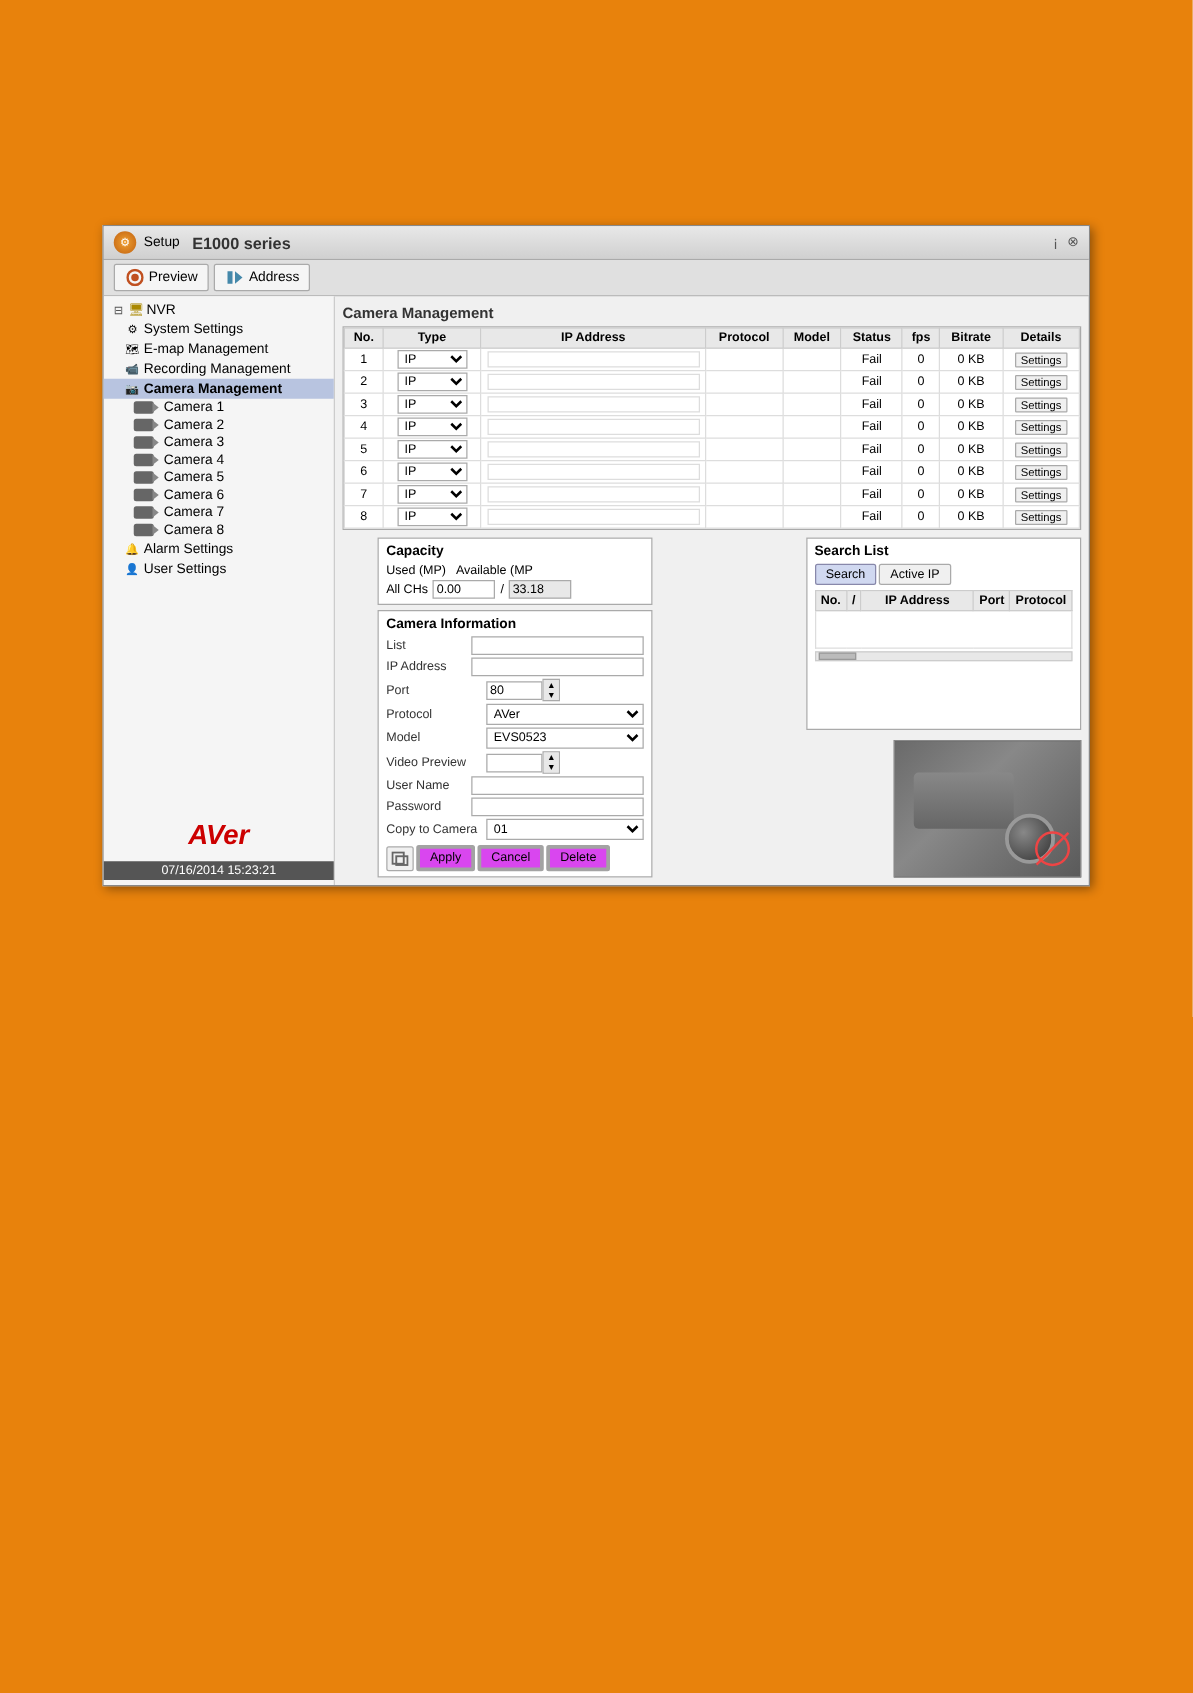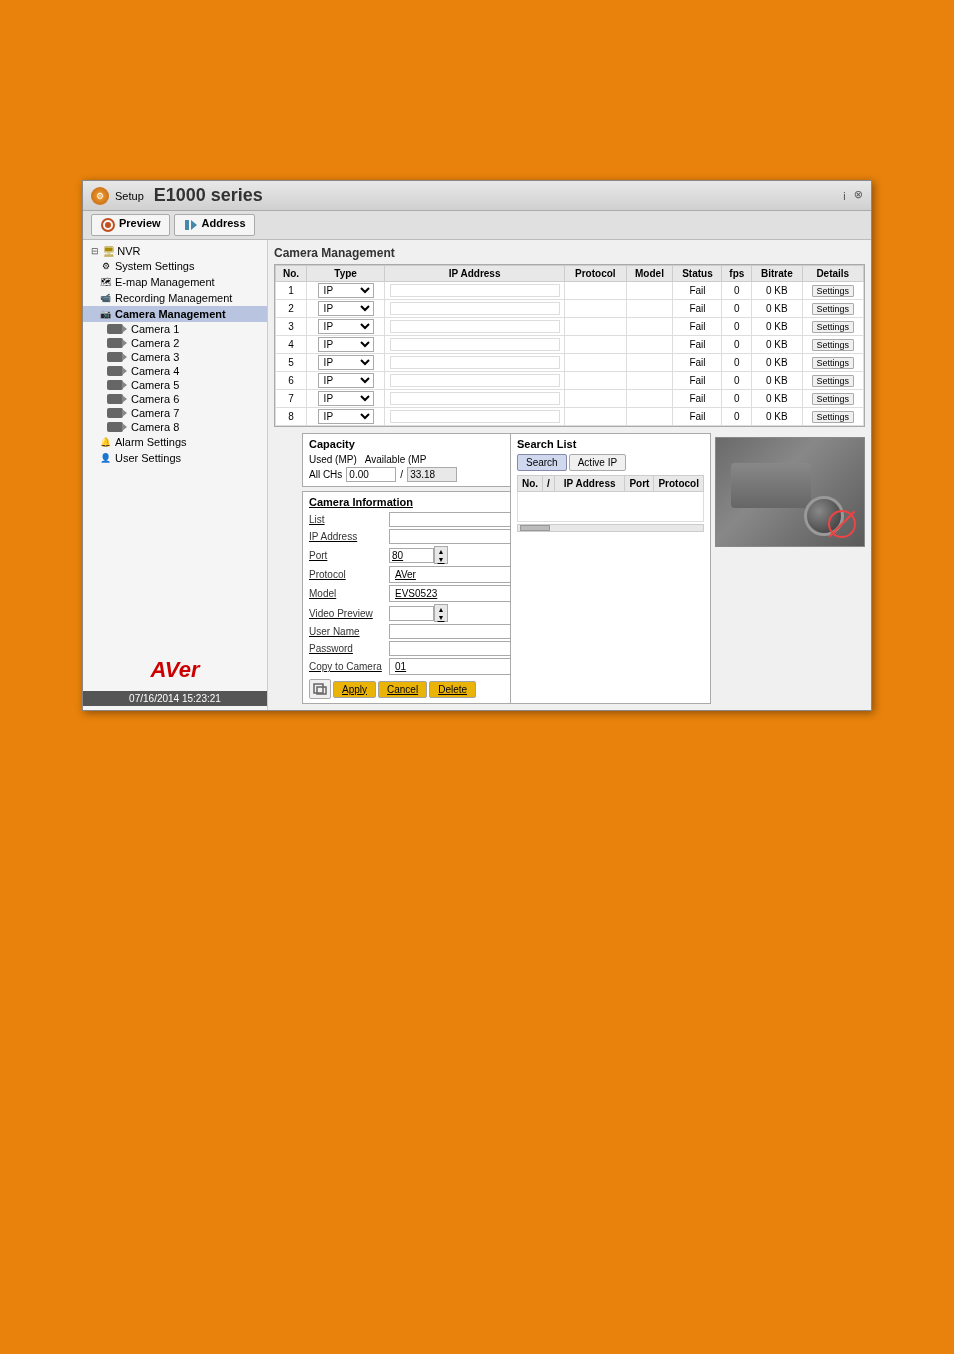--- a/index.html
+++ b/index.html
@@ -65,28 +65,28 @@
     .toolbar {
       background: #e0e0e0;
       border-bottom: 1px solid #bbb;
       padding: 3px 8px;
       display: flex;
       gap: 4px;
       align-items: center;
     }
     .toolbar-btn {
       display: flex;
+      align-items: center;
       gap: 3px;
       padding: 2px 8px;
       background: #f5f5f5;
       border: 1px solid #aaa;
       border-radius: 2px;
       cursor: pointer;
       font-size: 11px;
-      font-weight: bold;
     }
     .toolbar-icon {
       width: 16px;
       height: 16px;
       display: inline-flex;
       align-items: center;
       justify-content: center;
     }
     
     .main-content {
@@ -244,22 +244,21 @@
       width: 50px;
       font-size: 10px;
       border: 1px solid #aaa;
       padding: 1px 2px;
     }
     
     .cam-info-section {
       border: 1px solid #aaa;
       background: white;
       padding: 4px 6px;
-      width: 243px;
-      text-decoration: underline;
+      width: 220px;
     }
     .cam-info-header {
       font-size: 11px;
       font-weight: bold;
       margin-bottom: 4px;
     }
     .info-row {
       display: flex;
       align-items: center;
       margin-bottom: 2px;
@@ -314,22 +313,22 @@
     }
     .action-buttons {
       display: flex;
       gap: 2px;
       margin-top: 4px;
       align-items: center;
     }
     .action-btn {
       font-size: 10px;
       padding: 2px 8px;
-      background: #eab308;
-      border: 1px solid #a3a3a3;
+      background: #d946ef;
+      border: 3px solid #a3a3a3;
       cursor: pointer;
       border-radius: 2px;
     }
     .icon-btn {
       width: 22px;
       height: 20px;
       display: flex;
       align-items: center;
       justify-content: center;
       background: #f0f0f0;
@@ -464,21 +463,21 @@
 </head>
 <body>
 
 <div class="outer-bg">
   <div class="app-window">
 
     <div class="title-bar">
       <div class="title-bar-left">
         <div class="title-bar-icon">⚙</div>
         <span>Setup</span>
-        <span style="font-size:18px;font-weight:bold;color:#333;margin-left:4px;">E1000 series</span>
+        <span style="font-size:13px;font-weight:bold;color:#333;margin-left:4px;">E1000 series</span>
       </div>
       <div class="title-bar-right">
         <span class="title-btn">ℹ</span>
         <span class="title-btn">⊗</span>
       </div>
     </div>
 
     <div class="toolbar">
       <button class="toolbar-btn">
         <span class="toolbar-icon">
@@ -804,21 +803,21 @@
                       <rect x="4" y="4" width="9" height="7" fill="none" stroke="#666" stroke-width="1.5"></rect>
                     </svg>
                 </div>
                 <button class="action-btn">Apply</button>
                 <button class="action-btn">Cancel</button>
                 <button class="action-btn">Delete</button>
               </div>
             </div>
           </div>
 
-          <div style="flex:1;display:flex;gap:4px;">
+          <div style="flex:1;display:flex;flex-direction:column;gap:4px;align-items:flex-end;">
             <div class="search-list-section">
               <div class="search-header">Search List</div>
               <div class="search-buttons">
                 <button class="search-btn active">Search</button>
                 <button class="search-btn">Active IP</button>
               </div>
               <table class="search-table">
                 <thead>
                   <tr>
                     <th>No.</th>

